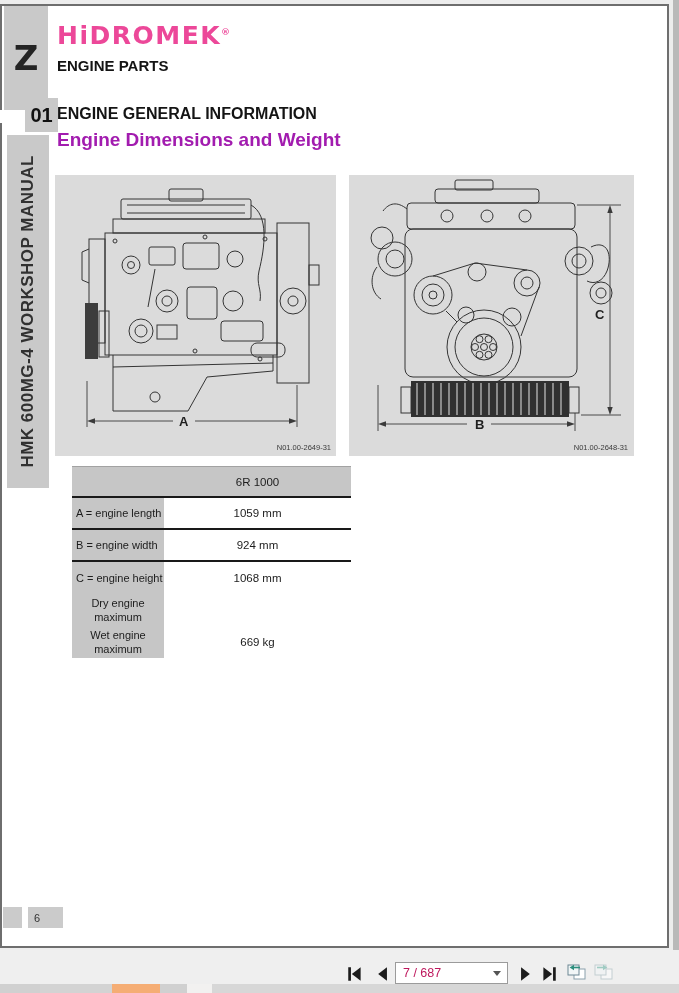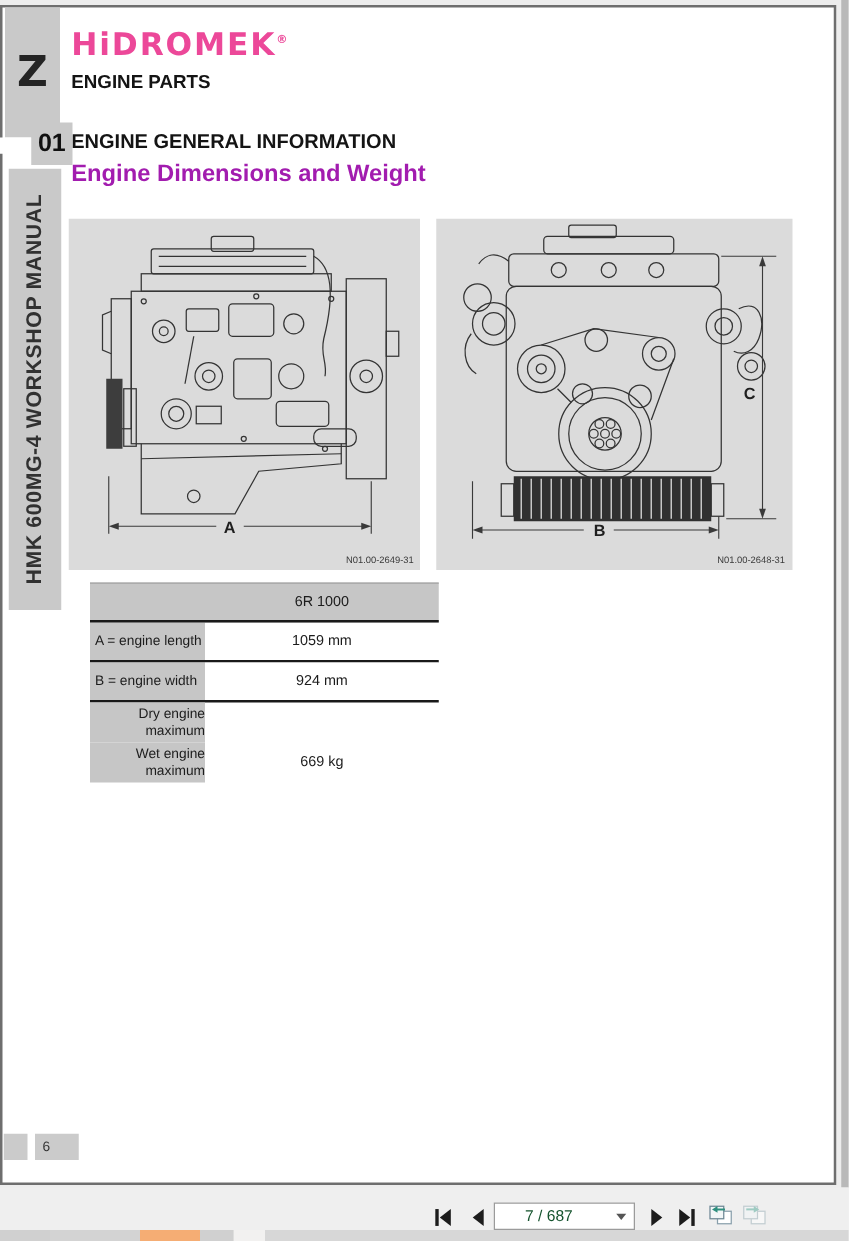--- a/index.html
+++ b/index.html
@@ -40,33 +40,33 @@
   
   .tbl{position:absolute;left:70px;top:460px;width:279px;font-size:11px;color:#1c1c1c;}
   .t-header{height:32px;background:#c6c6c6;border-top:1px solid #a2a2a2;border-bottom:2px solid #191919;
     position:relative;box-sizing:border-box;}
   .t-header span{position:absolute;left:92px;right:0;top:0;bottom:0;display:flex;
     align-items:center;justify-content:center;font-size:11.5px;}
   .t-row{display:flex;height:32px;box-sizing:border-box;}
   .t-row.lined{border-bottom:2px solid #191919;}
   .t-label{width:92px;background:#c6c6c6;display:flex;align-items:center;box-sizing:border-box;
     padding-left:4px;}
-  .t-label.centered{justify-content:center;text-align:right;padding-left:0;line-height:1.3;}
+  .t-label.centered{justify-content:center;text-align:center;padding-left:0;line-height:1.3;}
   .t-value{flex:1;display:flex;align-items:center;justify-content:center;background:#fff;font-size:11.5px;}
   
   .foot-box1{position:absolute;left:1px;top:901px;width:19px;height:21px;background:#cbcbcb;}
   .foot-box2{position:absolute;left:26px;top:901px;width:35px;height:21px;background:#cbcbcb;
     display:flex;align-items:center;padding-left:6px;box-sizing:border-box;font-size:11px;color:#333;}
   
   .toolbar{position:absolute;left:0;top:950px;width:679px;height:34px;background:#efefef;}
   .nav-btn{position:absolute;top:15px;width:18px;height:18px;border:none;background:transparent;
     padding:0;cursor:default;}
   .pagebox{position:absolute;left:395px;top:12px;width:113px;height:22px;background:#fff;
     border:1px solid #9b9b9b;box-sizing:border-box;display:flex;align-items:center;}
-  .pagebox .txt{font-size:12.5px;color:#14532d;padding-left:24px;flex:1;}
+  .pagebox .txt{font-size:12.5px;color:#be185d;padding-left:7px;flex:1;}
   .caret{width:0;height:0;border-left:4px solid transparent;border-right:4px solid transparent;
     border-top:5px solid #555;margin-right:6px;}
   .view-btn{position:absolute;top:11px;width:24px;height:22px;border:none;background:transparent;padding:0;}
   
   .bstrip{position:absolute;left:0;top:984px;height:9px;}
 </style>
 </head>
 <body>
 
 <div class="page">
@@ -229,20 +229,24 @@
     </div>
     <div class="t-row lined">
       <div class="t-label">A = engine length</div>
       <div class="t-value">1059 mm</div>
     </div>
     <div class="t-row lined">
       <div class="t-label">B = engine width</div>
       <div class="t-value">924 mm</div>
     </div>
     <div class="t-row">
+      <div class="t-label">C = engine height</div>
+      <div class="t-value">1068 mm</div>
+    </div>
+    <div class="t-row">
       <div class="t-label centered">Dry engine maximum</div>
     </div>
     <div class="t-row">
       <div class="t-label centered">Wet engine maximum</div>
       <div class="t-value">669 kg</div>
     </div>
   </div>
 
   <div class="foot-box1"></div>
   <div class="foot-box2">

